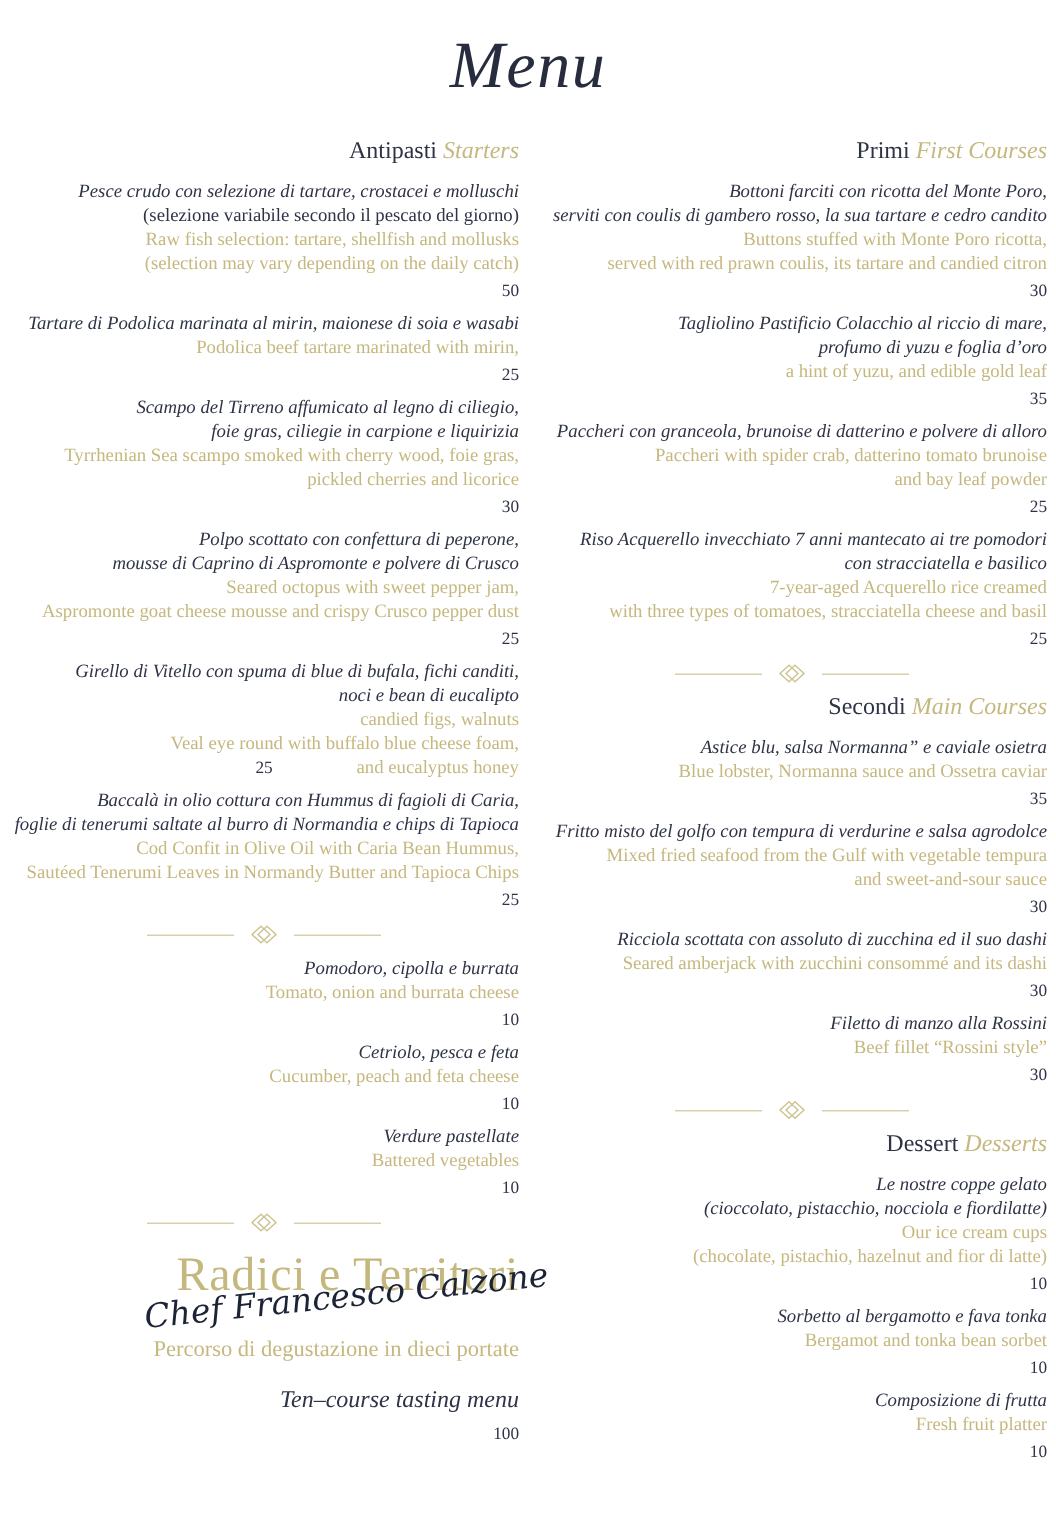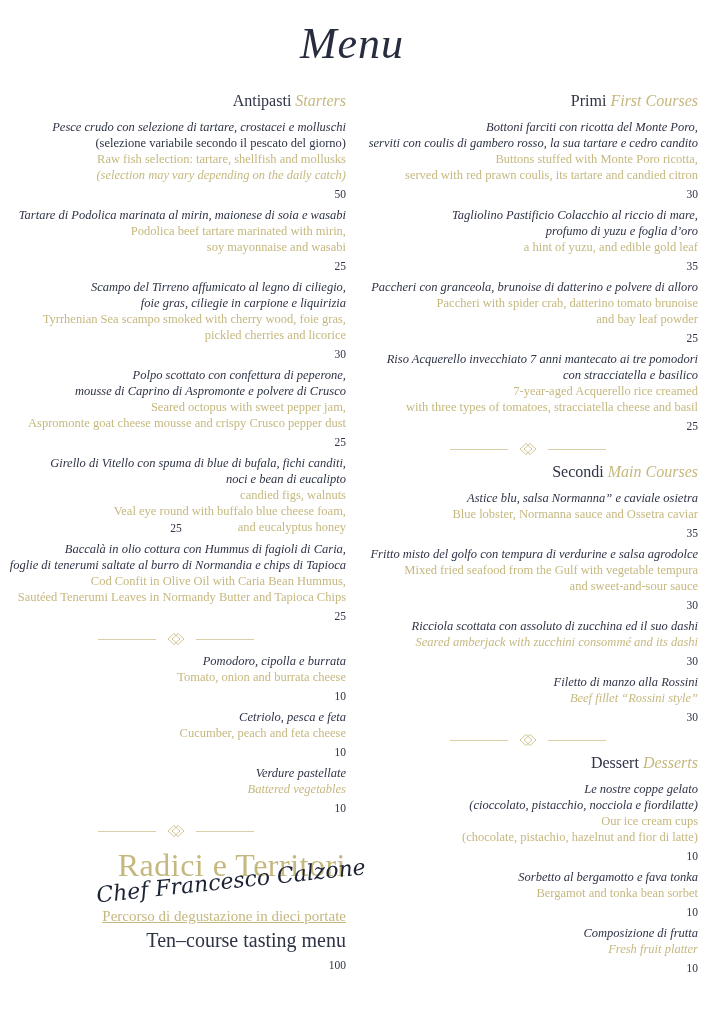--- a/index.html
+++ b/index.html
@@ -12,57 +12,56 @@
   .cols { display:flex; margin-top:22px; }
   .col { width:352px; padding:0 6px; text-align:right; }
   .section-header { font-size:16px; margin:4px 0 9px; }
   .hdr-it { color:var(--ink); }
   .hdr-en { color:var(--gold); font-style:italic; }
   .item { margin-bottom:6px; }
   .line { font-size:12.5px; line-height:16px; white-space:nowrap; }
   .s-iti { font-style:italic; color:var(--ink); }
   .s-itr { color:var(--ink); }
   .s-enr { color:var(--gold); }
-  .s-eni { color:var(--gold); font-style:italic; }
+  .s-eni { color:var(--gold); }
   .price { font-size:11.5px; line-height:14px; margin-top:4px; color:var(--ink); }
   .overlap-wrap { position:relative; }
   .overlap-price { position:absolute; left:50%; top:1px; transform:translateX(-50%);
                    margin:0; font-size:11.5px; color:var(--ink); }
   .divider { display:flex; align-items:center; justify-content:center; gap:5px;
              width:170px; margin:9px auto 7px; color:#d2c89c; }
   .rule { display:block; width:58px; height:1px; background:var(--rule); }
   .orn svg { display:block; }
   .chef { margin-top:10px; }
   .chef-heading { font-size:32px; color:var(--gold); line-height:1.1; letter-spacing:.5px; }
   .signature { font-family:"DejaVu Serif", serif; font-style:italic; font-size:22px;
                color:#1c2335; transform:rotate(-6deg); margin:-10px auto 2px; padding-left:90px;
                width:max-content; }
-  .chef-line.s-gold { font-size:15px; color:var(--gold); margin-top:10px;text-decoration:underline; }
-  .chef-line.s-inki { font-size:20px; color:var(--ink); margin-top:4px; }
+  .chef-line.s-gold { font-size:15px; color:var(--gold); margin-top:10px; }
+  .chef-line.s-inki { font-size:16px; font-style:italic; color:var(--ink); margin-top:16px; }
   .chef-price { margin-top:6px; }
 </style>
 </head>
 <body>
 
 <div class="page">
   <div class="title">Menu</div>
   <div class="cols">
     <div class="col">
         <div class="section-header"><span class="hdr-it">Antipasti</span> <span class="hdr-en">Starters</span></div>
         <div class="item">
           <div class="line s-iti">Pesce crudo con selezione di tartare, crostacei e molluschi</div>
           <div class="line s-itr">(selezione variabile secondo il pescato del giorno)</div>
           <div class="line s-enr">Raw fish selection: tartare, shellfish and mollusks</div>
           <div class="line s-eni">(selection may vary depending on the daily catch)</div>
           <div class="price">50</div>
         </div>
         <div class="item">
           <div class="line s-iti">Tartare di Podolica marinata al mirin, maionese di soia e wasabi</div>
           <div class="line s-enr">Podolica beef tartare marinated with mirin,</div>
-          <div class="line s-enr">soy mayonnaise and wasabi</div>
           <div class="price">25</div>
         </div>
         <div class="item">
           <div class="line s-iti">Scampo del Tirreno affumicato al legno di ciliegio,</div>
           <div class="line s-iti">foie gras, ciliegie in carpione e liquirizia</div>
           <div class="line s-enr">Tyrrhenian Sea scampo smoked with cherry wood, foie gras,</div>
           <div class="line s-enr">pickled cherries and licorice</div>
           <div class="price">30</div>
         </div>
         <div class="item">

